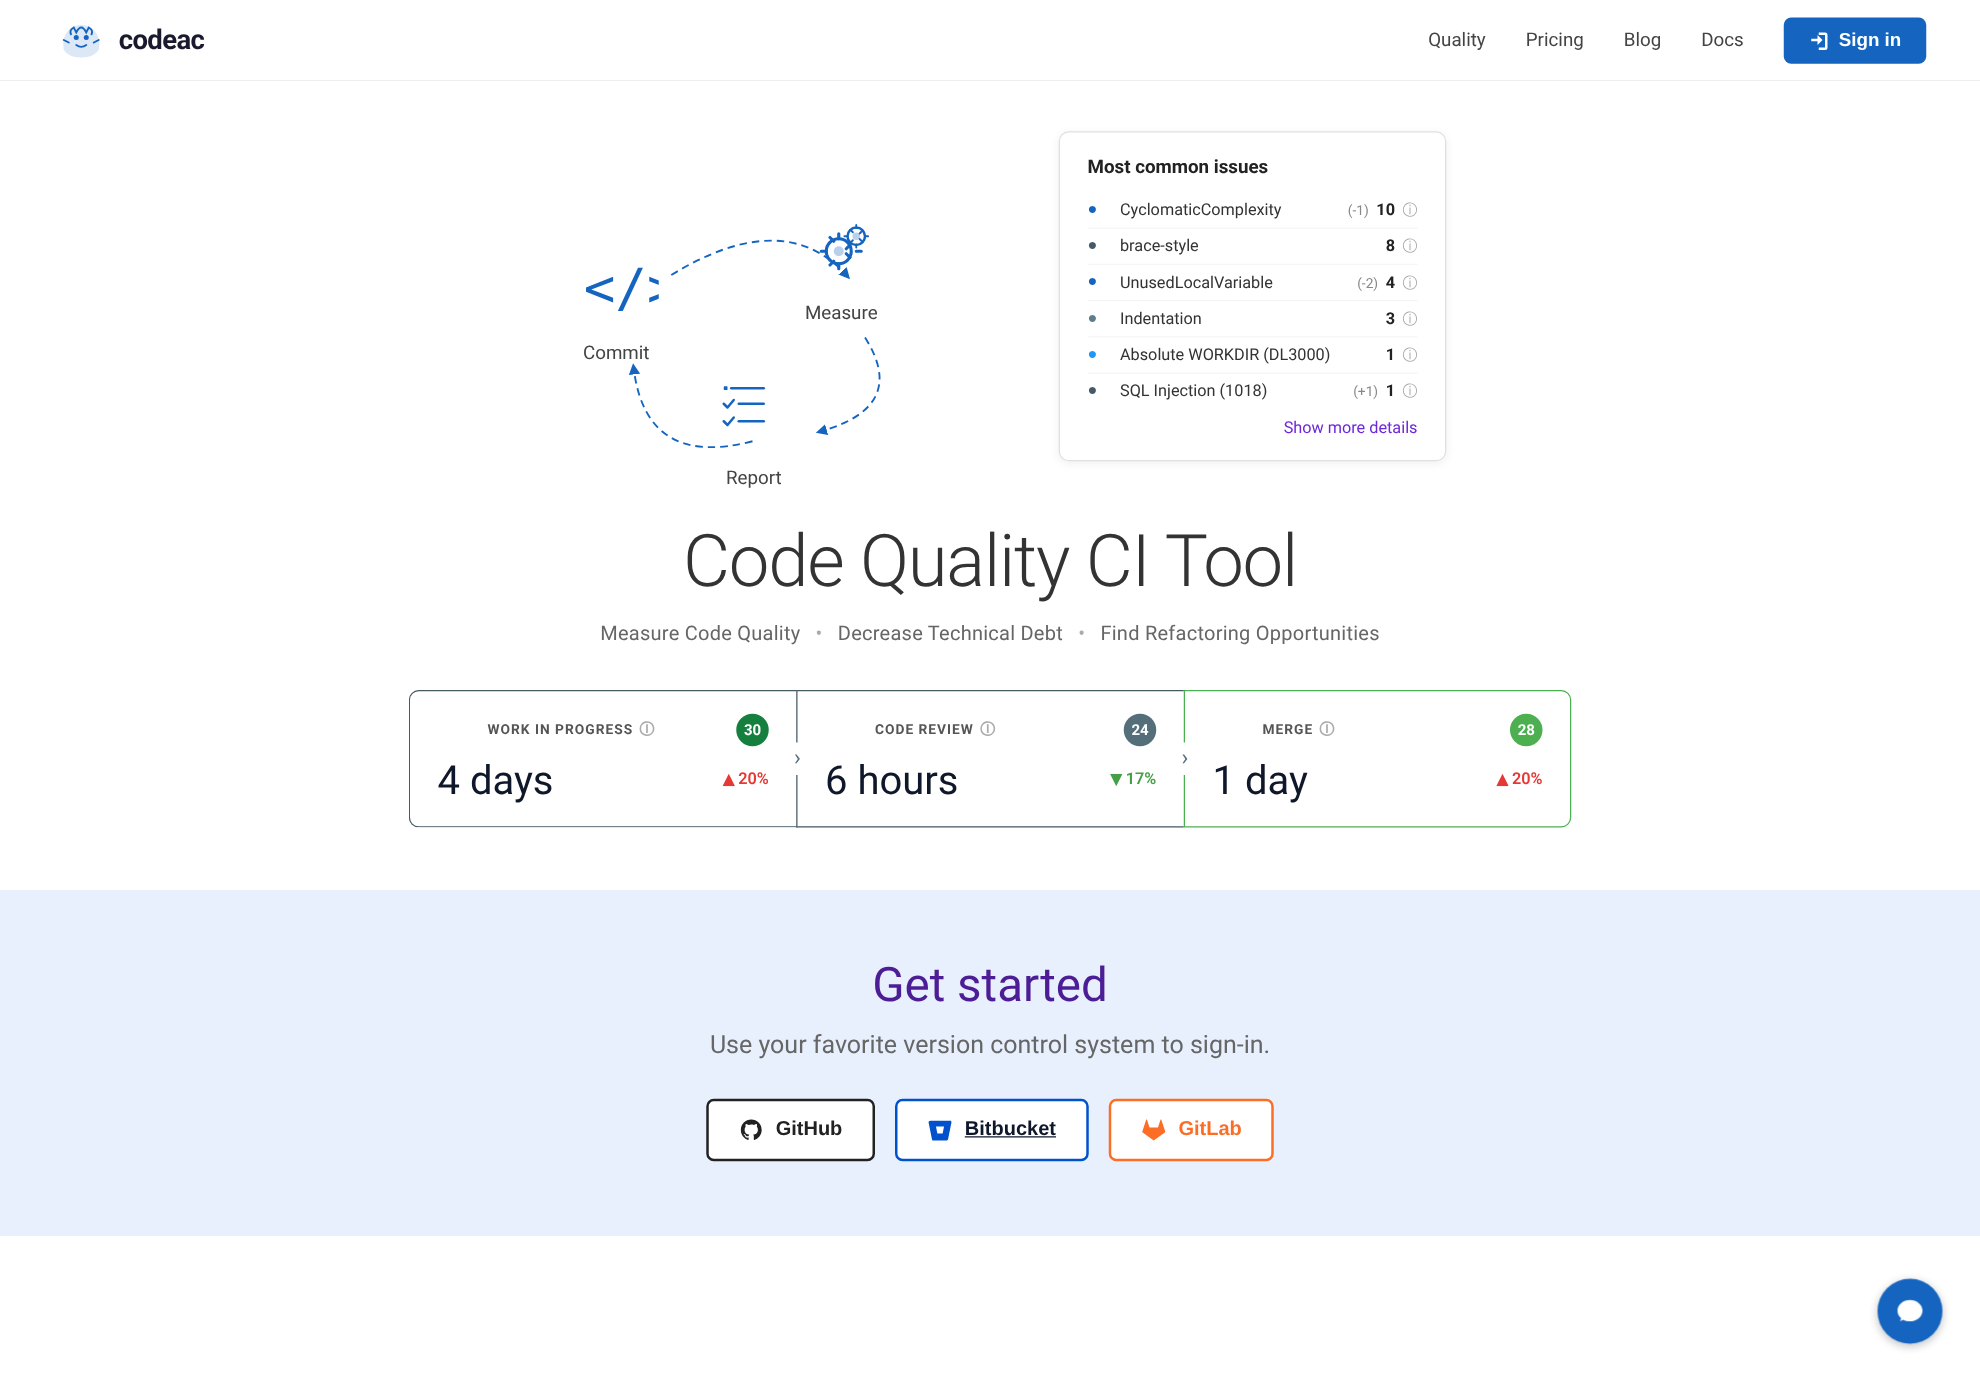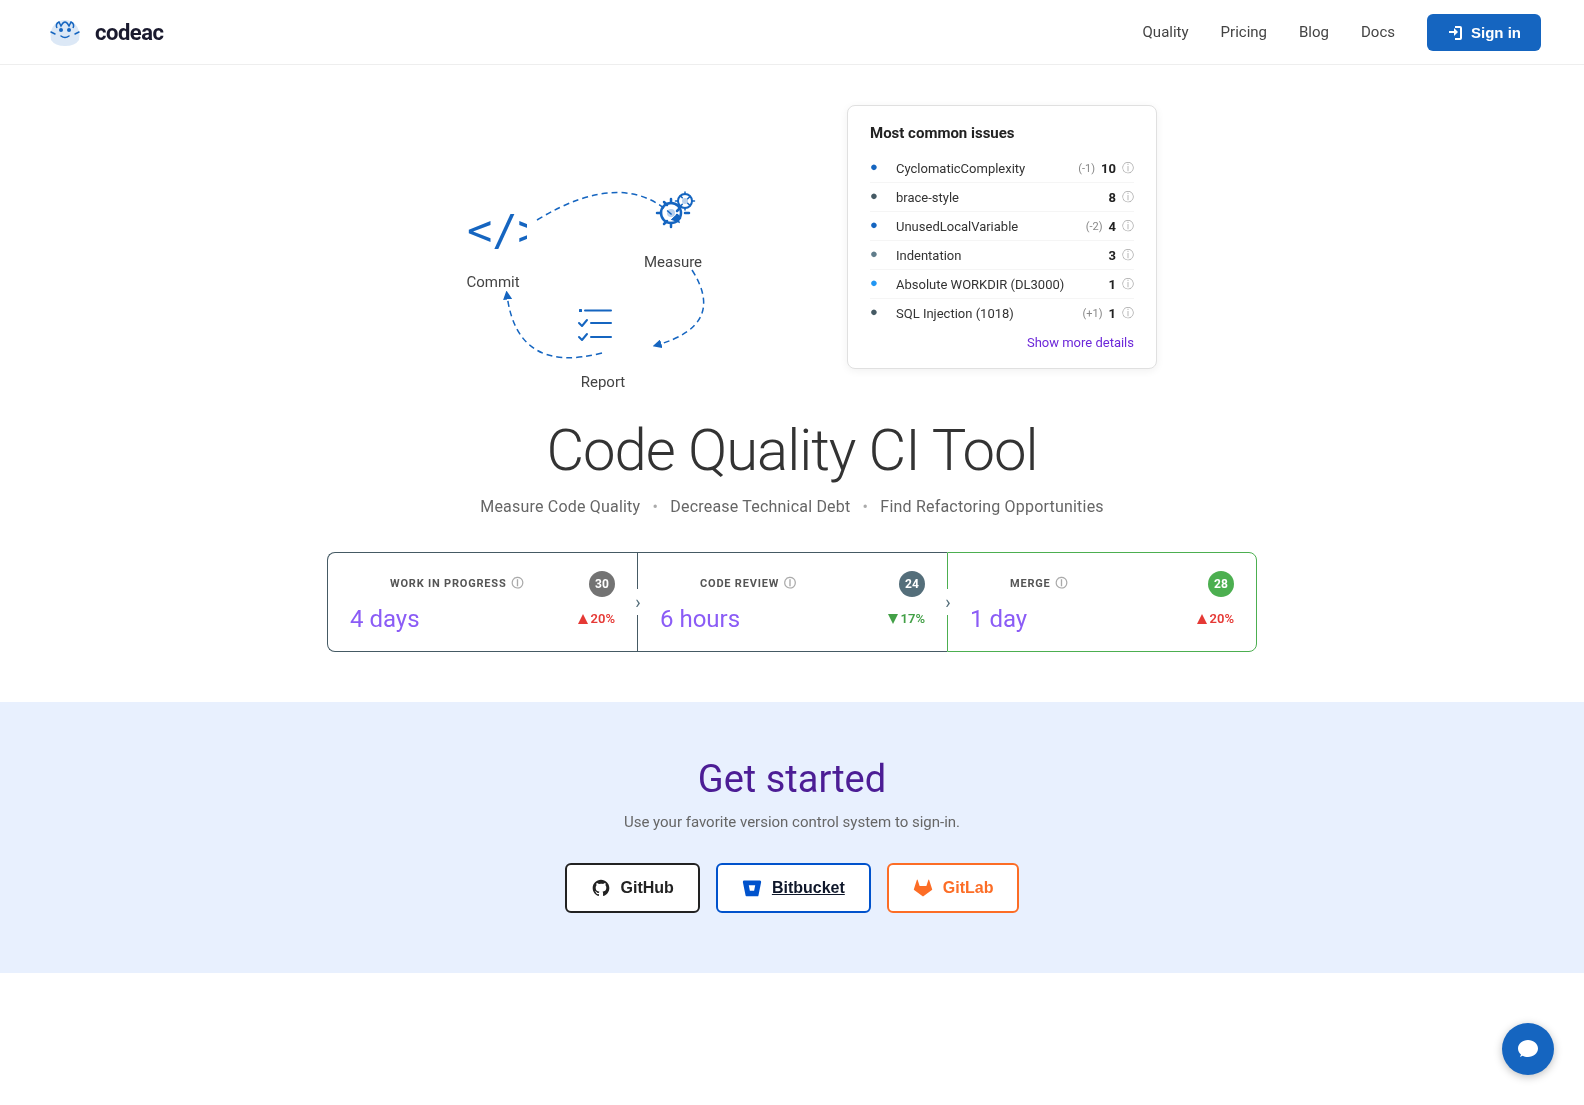--- a/index.html
+++ b/index.html
@@ -85,21 +85,21 @@
       display: flex;
       align-items: center;
       justify-content: center;
     }
     .diagram-node .label {
       font-size: 15px;
       color: #444;
     }
     
     .node-commit { left: 30px; top: 90px; }
-    .node-measure { left: 210px; top: 70px; }
+    .node-measure { left: 210px; top: 58px; }
     .node-report { left: 140px; top: 190px; }
 
     
     .diagram-svg {
       position: absolute;
       top: 0; left: 0;
       width: 100%; height: 100%;
       pointer-events: none;
     }
 
@@ -227,23 +227,23 @@
       width: 26px;
       height: 26px;
       display: flex;
       align-items: center;
       justify-content: center;
       font-size: 12px;
       font-weight: 700;
     }
     .metric-badge.green { background: #4caf50; }
     .metric-value {
-      font-size: 24px;
+      font-size: 32px;
       font-weight: 400;
-      color: #8b5cf6;
+      color: #0f172a;
     }
     .metric-change {
       display: flex;
       align-items: center;
       gap: 3px;
       font-size: 13px;
       font-weight: 600;
     }
     .change-up { color: #e53935; }
     .change-down { color: #43a047; }
@@ -276,21 +276,21 @@
       padding: 55px 60px 60px;
       text-align: center;
     }
     .gs-title {
       font-size: 38px;
       font-weight: 400;
       color: #4c1d95;
       margin-bottom: 12px;
     }
     .gs-sub {
-      font-size: 15px;
+      font-size: 20px;
       color: #666;
       margin-bottom: 32px;
     }
     .gs-buttons {
       display: flex;
       justify-content: center;
       gap: 16px;
     }
     .gs-btn {
       display: flex;
@@ -479,21 +479,21 @@
   </p>
 </div>
 
 <div class="metrics-row" id="metrics-row">
     <div class="metric-card" style="border-top: 1.5px solid rgb(69, 90, 100); border-right: none; border-bottom: 1.5px solid rgb(69, 90, 100); border-left: 1.5px solid rgb(69, 90, 100); border-image: initial;">
     <div class="metric-header">
       <span class="metric-label">
         WORK IN PROGRESS
         <span style="color:#aaa;font-size:12px;cursor:pointer;">ⓘ</span>
       </span>
-      <span class="metric-badge" style="background:#737373">30</span>
+      <span class="metric-badge" style="background:#15803d">30</span>
     </div>
     <div class="metric-bottom">
       <span class="metric-value">4 days</span>
       <span class="metric-change change-up">
         <svg width="10" height="10" viewBox="0 0 10 10" fill="#e53935">
             <polygon points="5,0 10,10 0,10"></polygon>
           </svg> 20%
       </span>
     </div>
     <div class="arrow-next" style="position:absolute;right:-14px;top:50%;transform:translateY(-50%);z-index:10;background:#fff;padding:0 2px;color:#546e7a;font-size:18px;">›</div>

